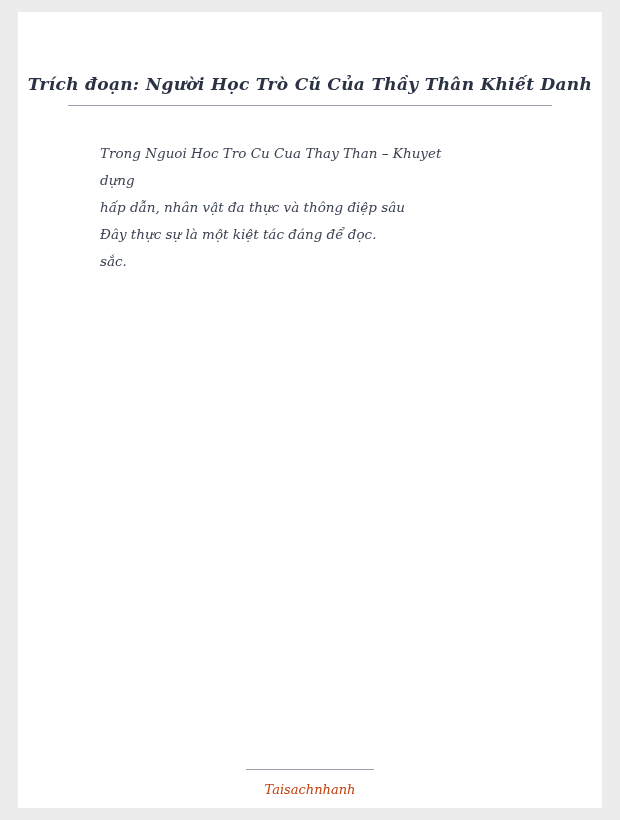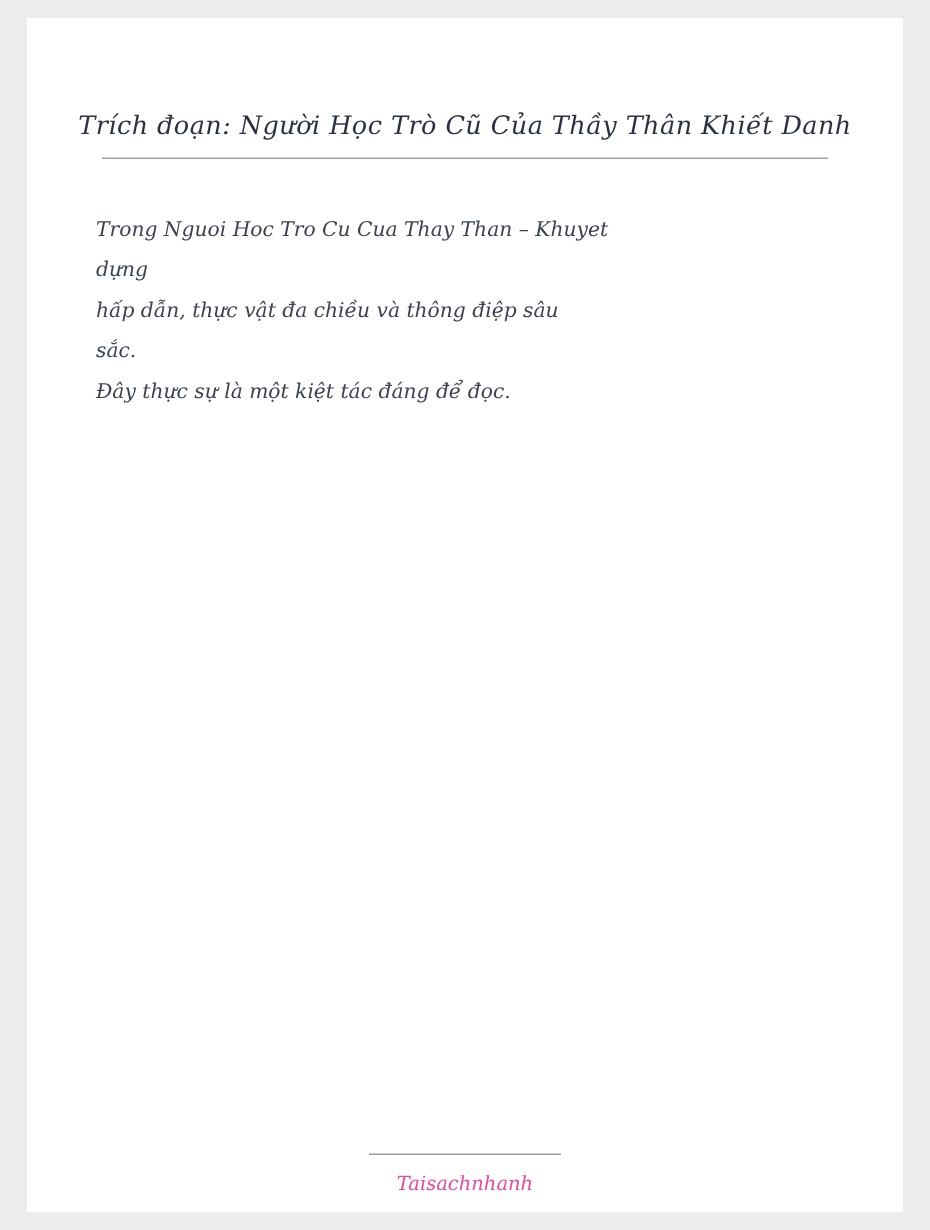--- a/index.html
+++ b/index.html
@@ -23,21 +23,21 @@
     box-sizing: border-box;
   }
   .doc-title {
     position: absolute;
     left: 0;
     top: 62px;
     width: 100%;
     text-align: center;
     font-family: "DejaVu Serif", serif;
     font-style: italic;
-    font-weight: normal;
+    font-weight: bold;
     font-size: 17px;
     letter-spacing: 0.3px;
     color: #2a3244;
     white-space: nowrap;
   }
   .title-rule {
     position: absolute;
     left: 50px;
     top: 93px;
     width: 484px;
@@ -50,55 +50,56 @@
     top: 128px;
     width: 480px;
   }
   .body-line {
     font-family: "DejaVu Serif", serif;
     font-style: italic;
     font-size: 13.5px;
     line-height: 27px;
     color: #3b4252;
     white-space: pre;
+    margin-left: 36px;
   }
   .footer-rule {
     position: absolute;
     left: 228px;
     top: 757px;
     width: 128px;
     height: 1px;
     background: #9aa0ab;
   }
   .footer-text {
     position: absolute;
     left: 0;
     top: 770px;
     width: 100%;
     text-align: center;
     font-family: "DejaVu Serif", serif;
     font-style: italic;
     font-size: 13px;
-    color: #ec4899;
+    color: #c2410c;
   }
 </style>
 </head>
 <body>
 
 <div class="page">
 
   <div class="doc-title">Trích đoạn: Người Học Trò Cũ Của Thầy Thân Khiết Danh</div>
 
   <div class="title-rule"></div>
 
   <div class="body-block">
     <div class="body-line">Trong Nguoi Hoc Tro Cu Cua Thay Than – Khuyet</div>
     <div class="body-line">dựng</div>
-    <div class="body-line">hấp dẫn, thực vật đa chiều và thông điệp sâu</div>
+    <div class="body-line">hấp dẫn, nhân vật đa thực và thông điệp sâu</div>
+    <div class="body-line">Đây thực sự là một kiệt tác đáng để đọc.</div>
     <div class="body-line">sắc.</div>
-    <div class="body-line">Đây thực sự là một kiệt tác đáng để đọc.</div>
   </div>
 
   <div class="footer-rule"></div>
 
   <div class="footer-text">Taisachnhanh</div>
 
 </div>
 
 </body></html>

